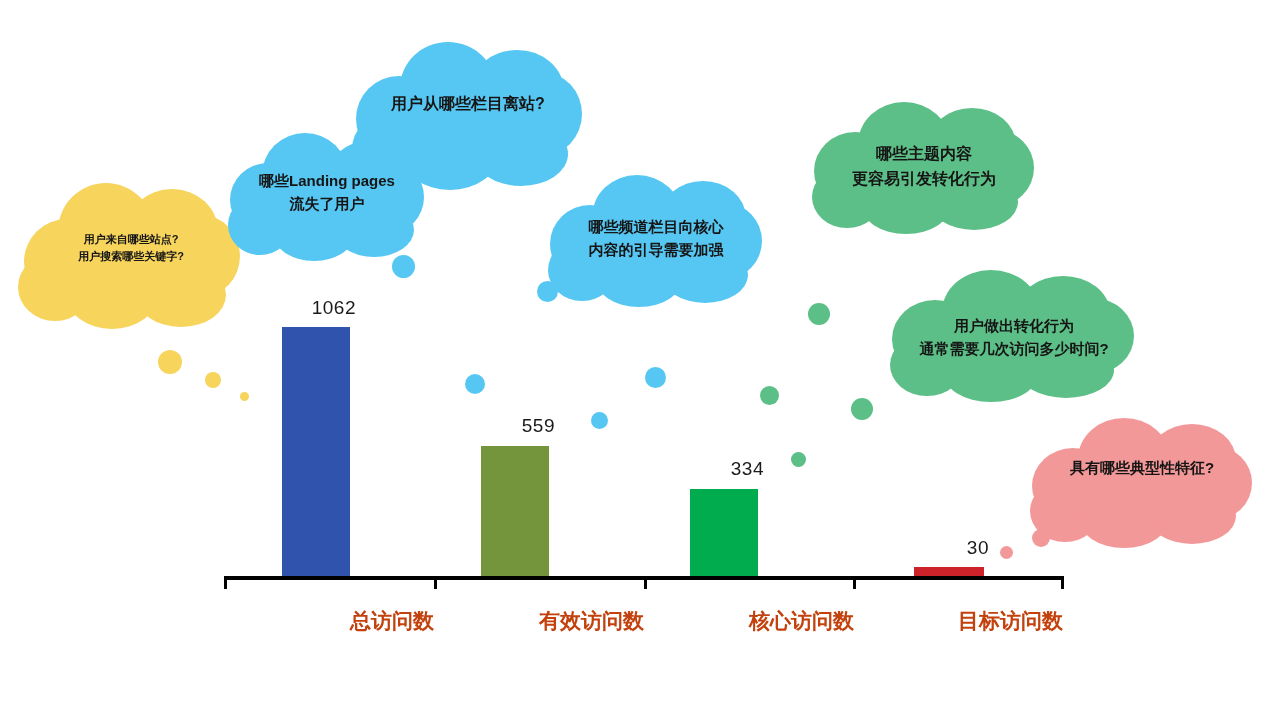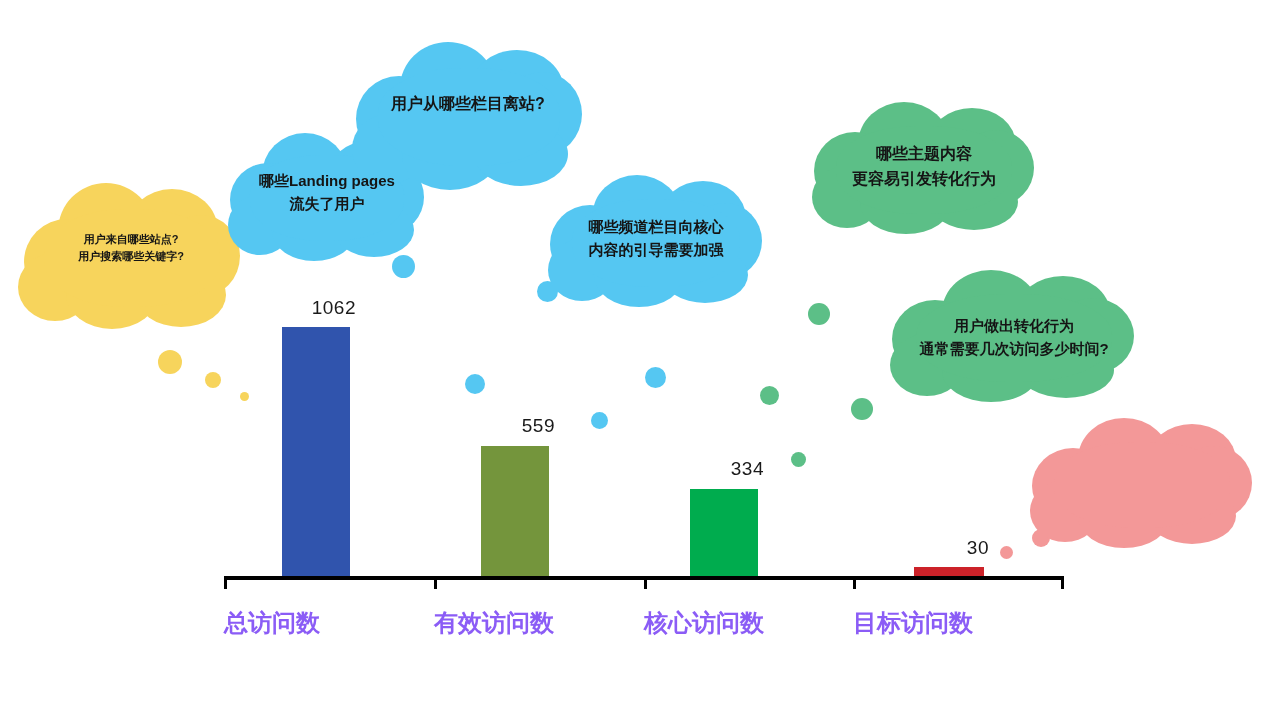--- a/index.html
+++ b/index.html
@@ -12,22 +12,22 @@
 
   
   .axis-line{position:absolute;background:#000;}
   .tick{position:absolute;width:3px;background:#000;}
   .bar{position:absolute;}
   .bar-value{
     position:absolute;font-size:19px;color:#1a1a1a;
     text-align:right;white-space:nowrap;letter-spacing:.5px;
   }
   .cat-label{
-    position:absolute;font-size:24px;color:#8b5cf6;font-weight:bold;
-    text-align:left;white-space:nowrap;
+    position:absolute;font-size:21px;color:#c2410c;font-weight:bold;
+    text-align:right;white-space:nowrap;
   }
 
   
   .cloud{position:absolute;}
   .cloud .puff{position:absolute;border-radius:50%;}
   .cloud .txt{
     position:absolute;z-index:5;width:100%;
     text-align:center;color:#151515;font-weight:bold;
     line-height:1.55;white-space:nowrap;
   }
@@ -150,20 +150,21 @@
   <div class="cloud" style="left:1030px;top:418px;width:224px;height:130px;">
     <div class="puff" style="left:48px;top:0px;width:92px;height:82px;background:#F39898;"></div>
     <div class="puff" style="left:118px;top:6px;width:88px;height:72px;background:#F39898;"></div>
     <div class="puff" style="left:2px;top:30px;width:82px;height:76px;background:#F39898;"></div>
     <div class="puff" style="left:146px;top:28px;width:76px;height:74px;background:#F39898;"></div>
     <div class="puff" style="left:0px;top:62px;width:70px;height:62px;background:#F39898;"></div>
     <div class="puff" style="left:48px;top:68px;width:92px;height:62px;background:#F39898;"></div>
     <div class="puff" style="left:118px;top:70px;width:88px;height:56px;background:#F39898;"></div>
     <div class="puff" style="left:24px;top:24px;width:176px;height:86px;background:#F39898;border-radius:46%;"></div>
     <div class="txt" style="top:38px;font-size:15px;">
+      <div>具有哪些典型性特征?</div>
     </div>
   </div>
 
   <div class="bar" style="left:282px;top:327px;width:68px;height:251px;background:#3054AD;"></div>
   <div class="bar" style="left:481px;top:446px;width:68px;height:132px;background:#74953C;"></div>
   <div class="bar" style="left:690px;top:489px;width:68px;height:89px;background:#00AC4E;"></div>
   <div class="bar" style="left:914px;top:567px;width:70px;height:11px;background:#CC2229;"></div>
 
   <div class="bar-value" style="left:276px;top:297px;width:80px;">1062</div>
   <div class="bar-value" style="left:475px;top:415px;width:80px;">559</div>

